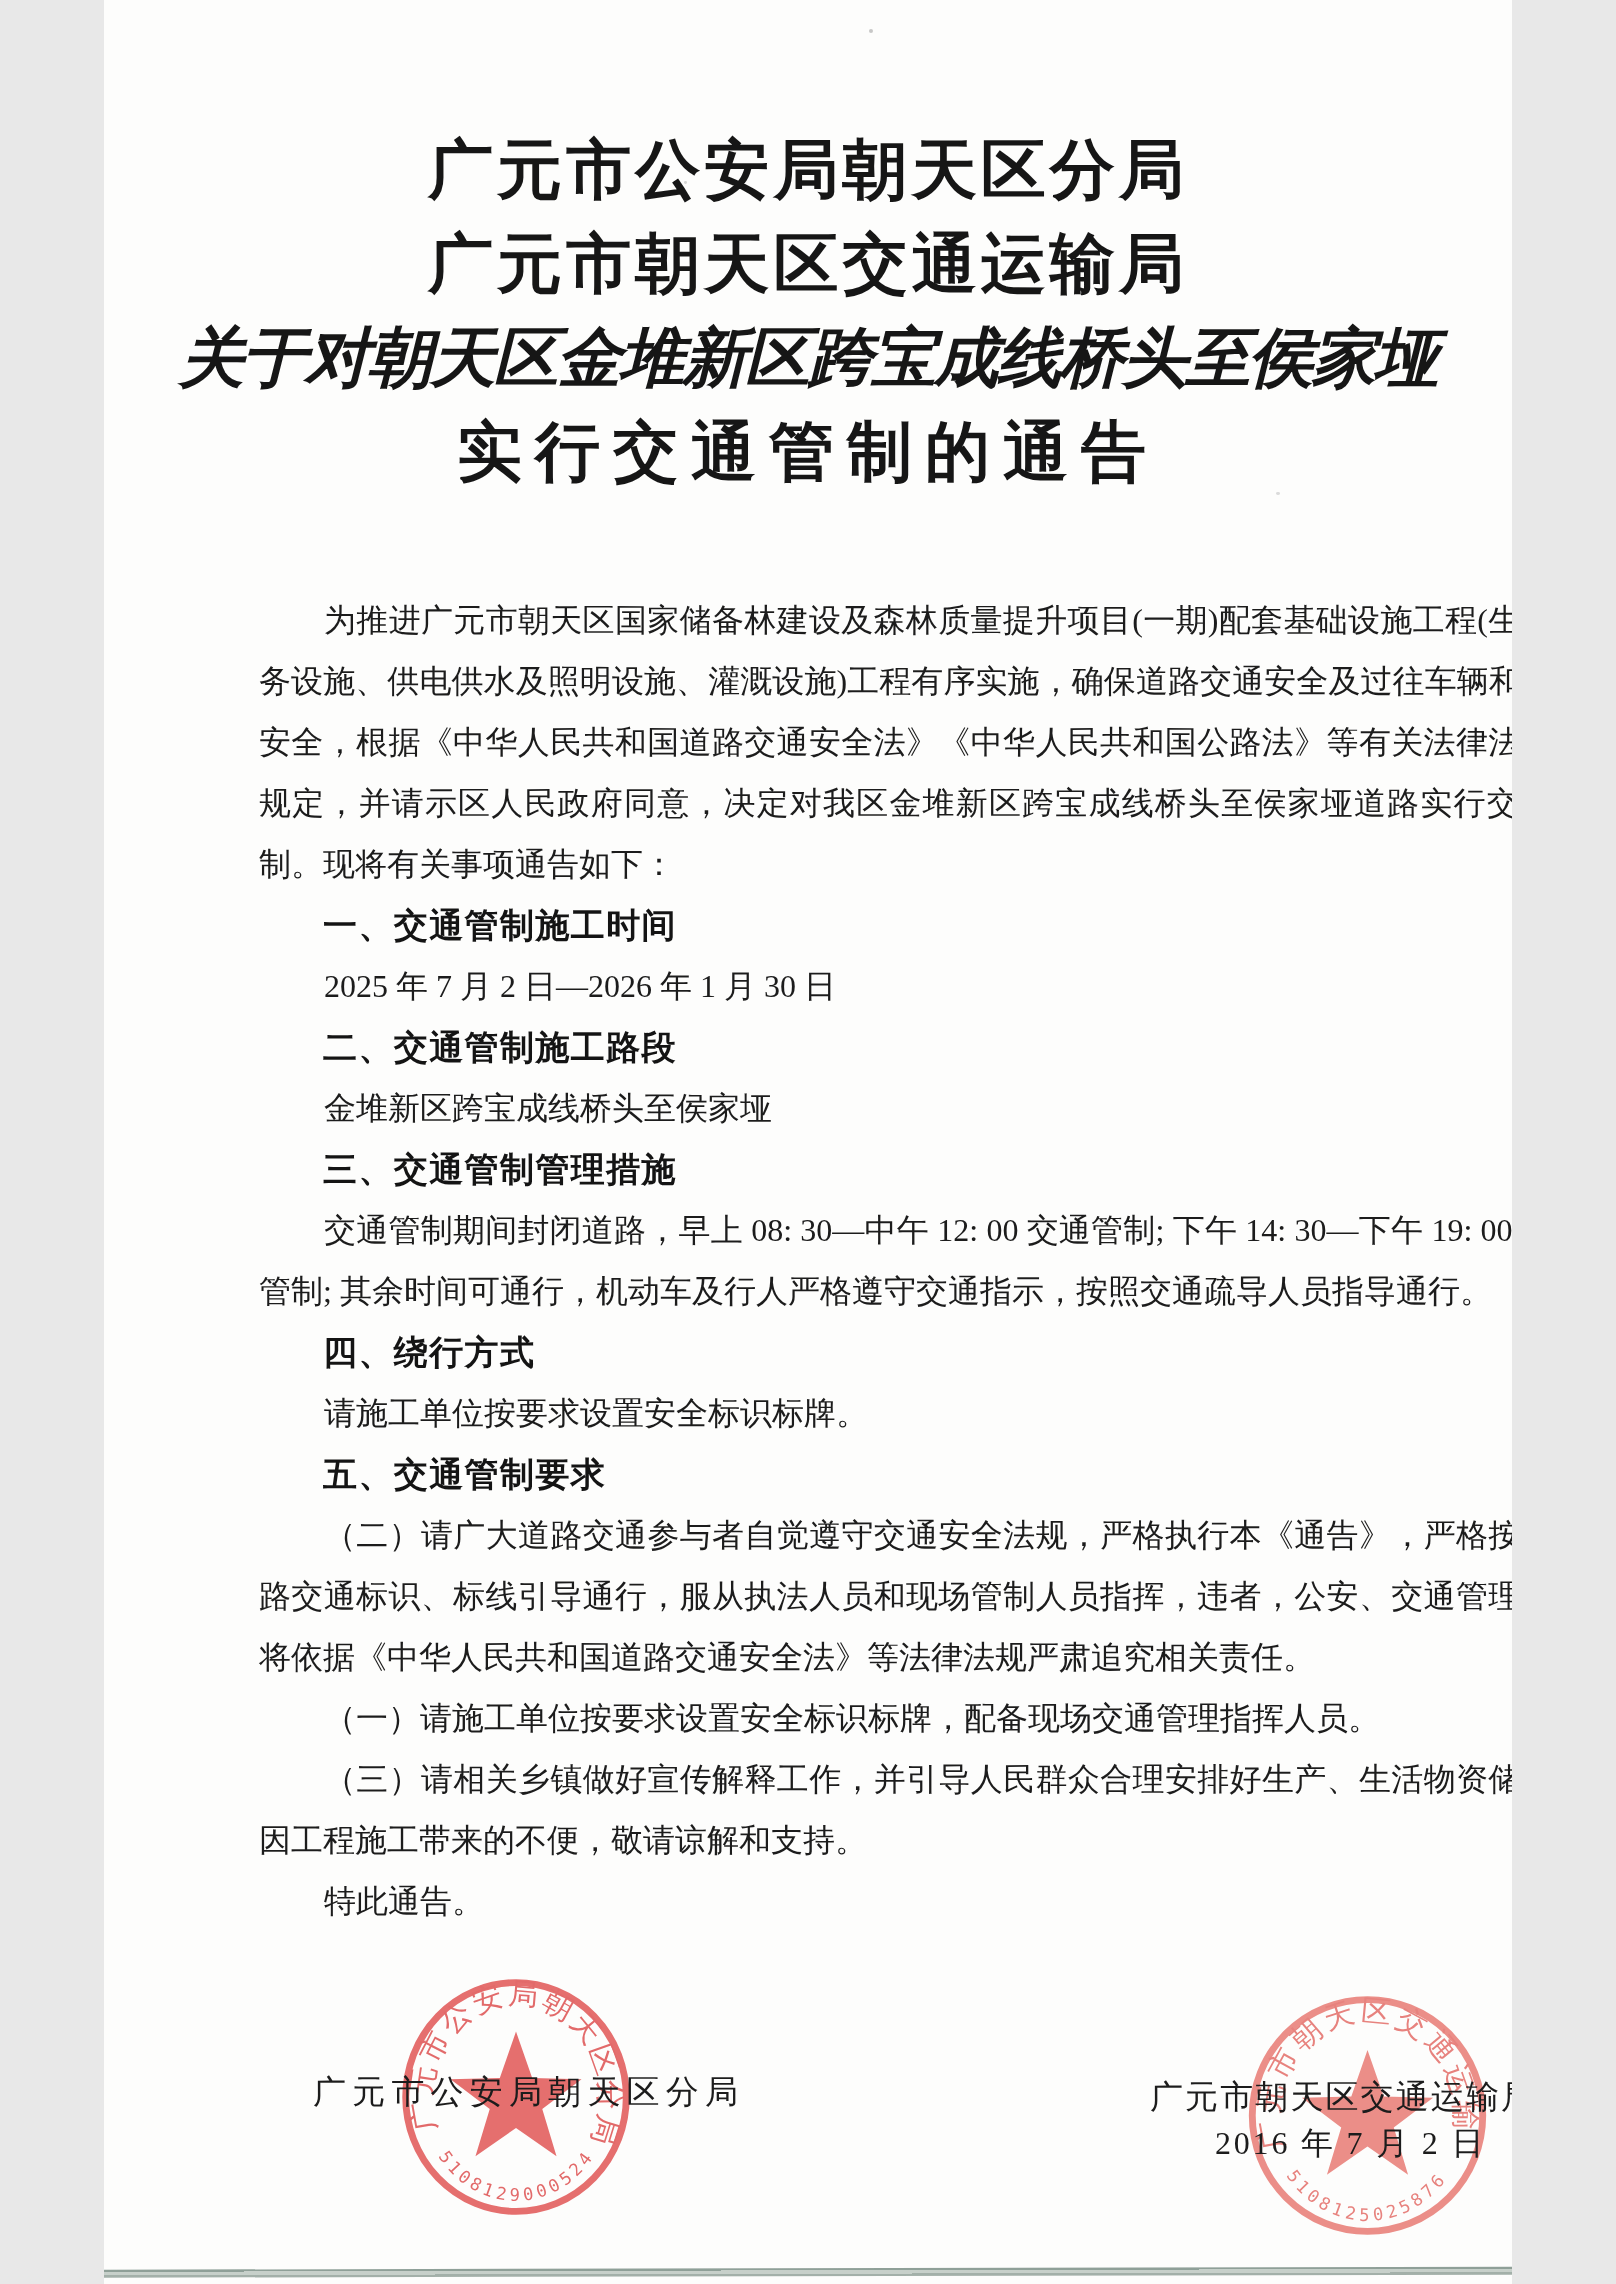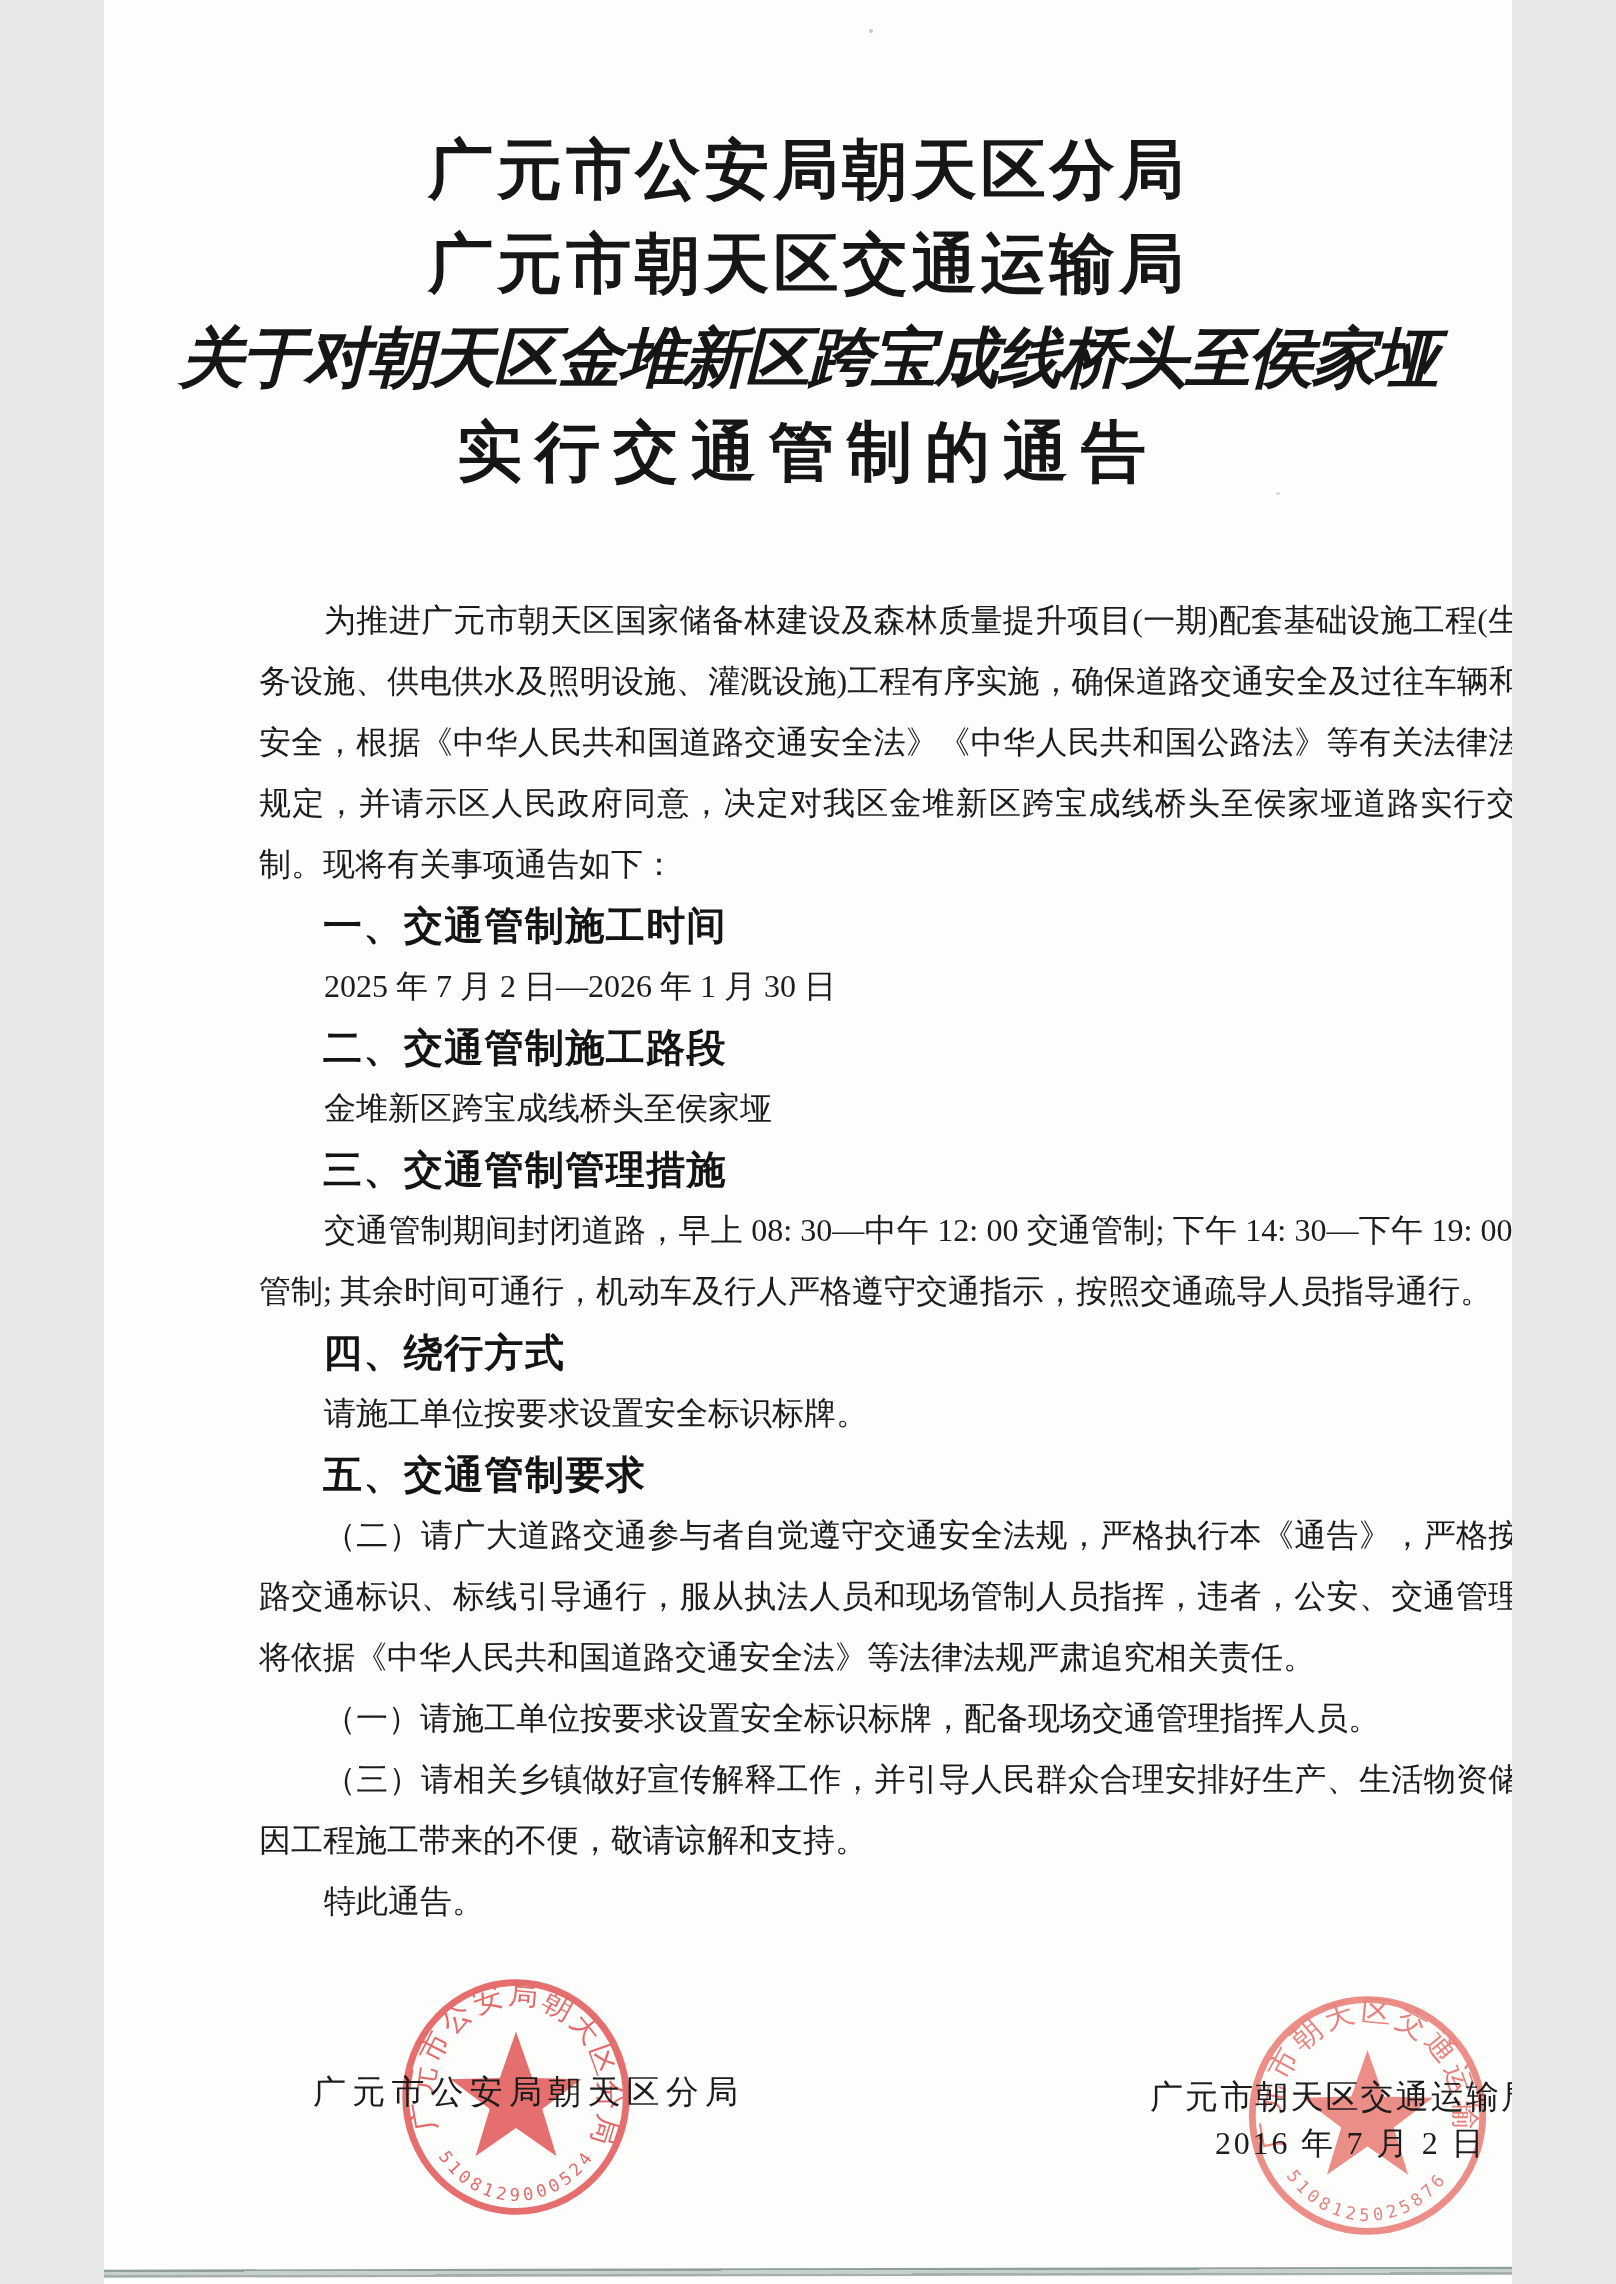--- a/index.html
+++ b/index.html
@@ -35,21 +35,21 @@
   }
   .para{
     font-size:32px;
     line-height:61px;
     text-align:justify;
     text-indent:65px;
     color:#1c1c1c;
   }
   .heading{
     font-family:"Liberation Sans","DejaVu Sans",sans-serif;
-    font-size:39px;
+    font-size:34px;
     font-weight:700;
     line-height:61px;
     text-indent:64px;
     color:#141414;
     letter-spacing:1.4px;
   }
   
   .sig{
     position:absolute;z-index:3;
     font-size:33px;line-height:39px;

